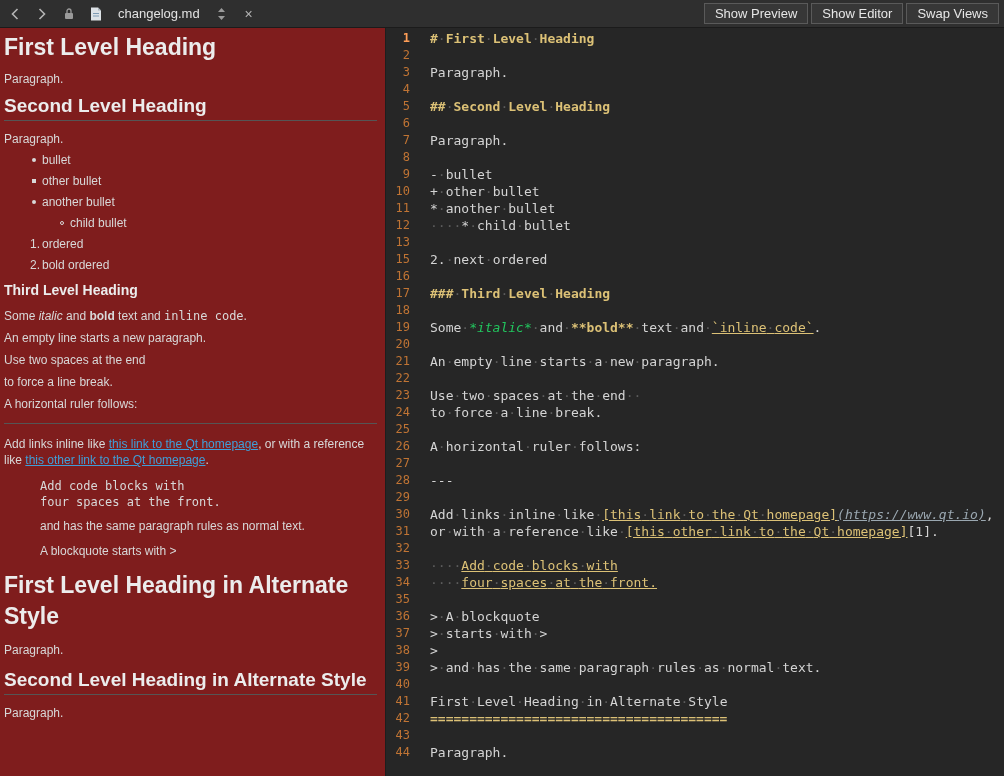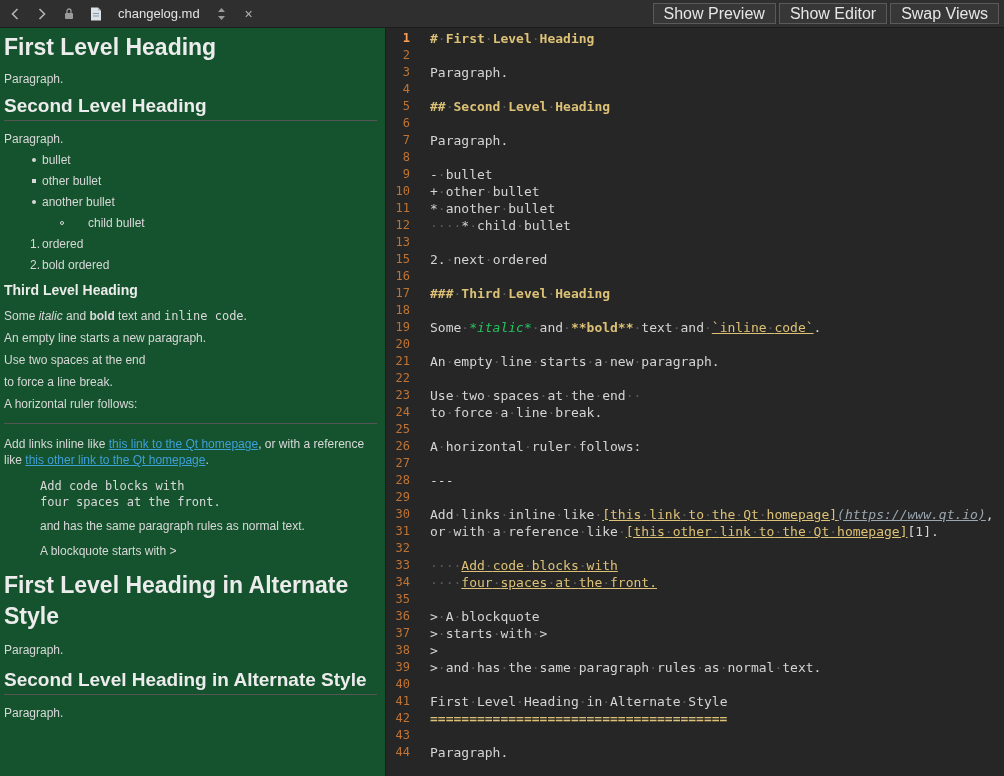--- a/index.html
+++ b/index.html
@@ -8,37 +8,37 @@
   .app { width:1004px; height:776px; display:flex; flex-direction:column; background:#262626; }
 
   
   .topbar { height:28px; flex:0 0 28px; background:#2f2f2f; border-bottom:1px solid #1b1b1b;
             display:flex; align-items:center; padding:0 2px 0 6px; }
   .tb-left { display:flex; align-items:center; gap:9px; }
   .tb-icon { display:flex; align-items:center; justify-content:center; width:18px; height:20px; cursor:default; }
   .filename { color:#e2e2e2; font-size:13px; margin:0 4px 0 4px; }
   .tb-spacer { flex:1; }
   .tb-btn { height:21px; margin-right:3px; padding:0 10px; background:#373737; border:1px solid #5a5a5a;
-            color:#e6e6e6; font-size:16px; display:flex; align-items:center; white-space:nowrap; cursor:default; }
+            color:#e6e6e6; font-size:13px; display:flex; align-items:center; white-space:nowrap; cursor:default; }
 
   
   .content { flex:1; display:flex; min-height:0; }
 
   
-  .preview { flex:0 0 386px; width:386px; background:#14532d; border-right:1px solid #1e1e1e;
+  .preview { flex:0 0 386px; width:386px; background:#7f1d1d; border-right:1px solid #1e1e1e;
              padding:0 8px 0 4px; overflow:hidden; color:#d8d8d8; }
   .pv-h1 { font-size:23px; line-height:26px; font-weight:bold; color:#ececec; margin:6px 0 13px; }
   .pv-h2 { font-size:19px; line-height:22px; font-weight:bold; color:#ececec;
            padding-bottom:3px; border-bottom:1px solid #555; margin:0 0 12px; }
   .pv-h3 { font-size:14px; line-height:14px; font-weight:bold; color:#ececec; margin:6px 0 13px; }
   .pv-p  { font-size:12px; line-height:13px; margin:0 0 9px; }
   .pv-p.mb8 { margin-bottom:8px; }
   .pv-p.mb12 { margin-bottom:12px; }
   .li { display:flex; align-items:center; font-size:12px; line-height:12px; margin:0 0 9px; padding-left:28px; }
-  .li.child { padding-left:56px;gap:18px; }
+  .li.child { padding-left:56px; }
   .li .mk { width:10px; flex:0 0 10px; display:flex; align-items:center; }
   .mk-disc { width:4px; height:4px; border-radius:50%; background:#d8d8d8; }
   .mk-square { width:4px; height:4px; background:#d8d8d8; }
   .mk-circle { width:4px; height:4px; border-radius:50%; border:1px solid #d8d8d8; }
   .oli { padding-left:26px; }
   .oli .mk-num { width:12px; flex:0 0 12px; }
   .oli.last { margin-bottom:12px; }
   .pv-i { font-style:italic; }
   .pv-b { font-weight:bold; }
   .pv-code { font-family:"DejaVu Sans Mono",monospace; font-size:12px;text-align:right; }

